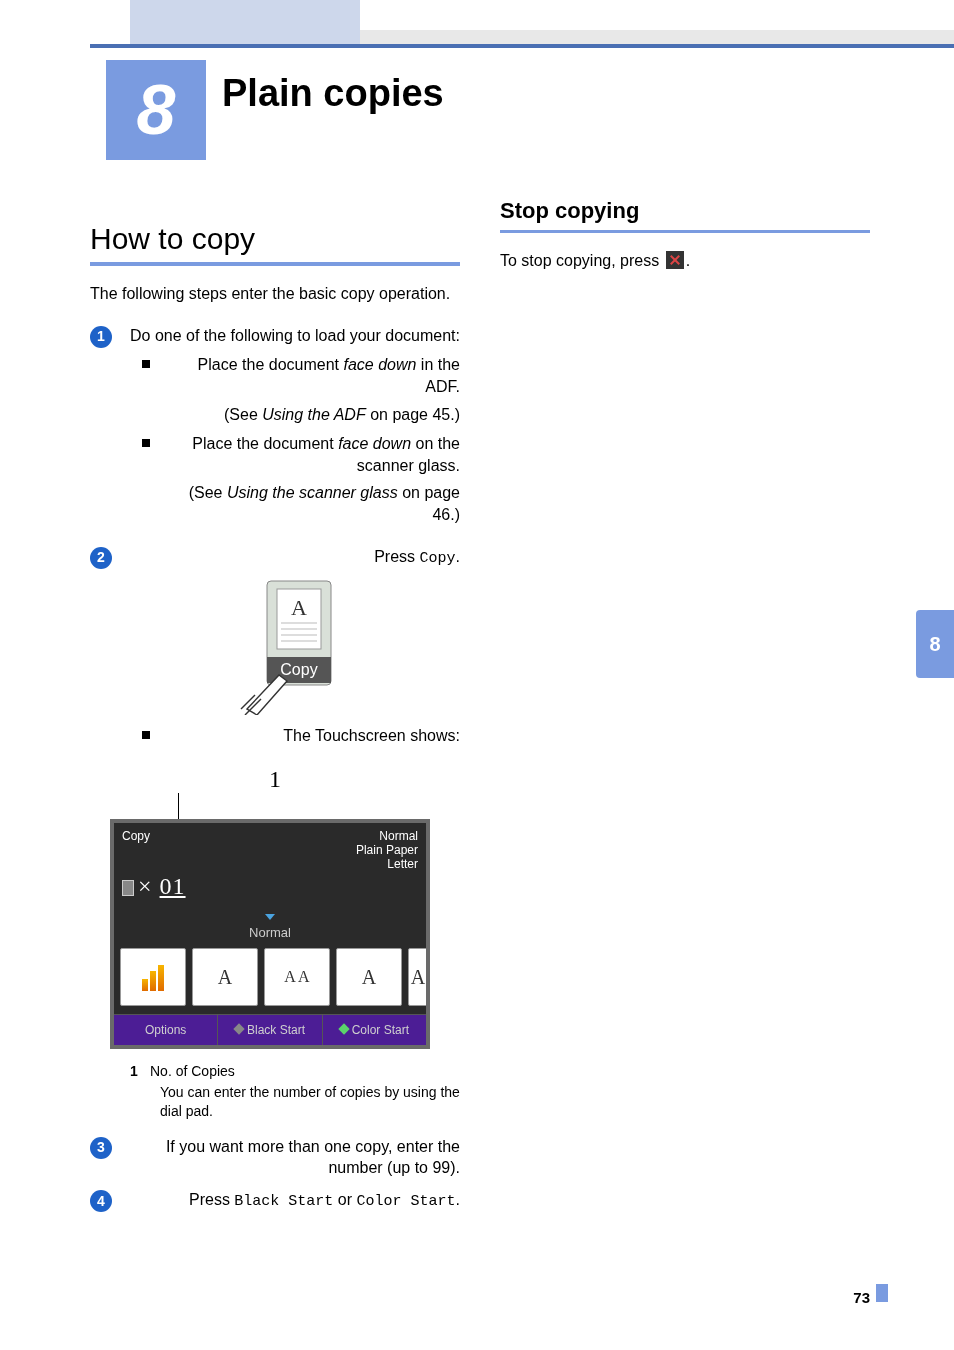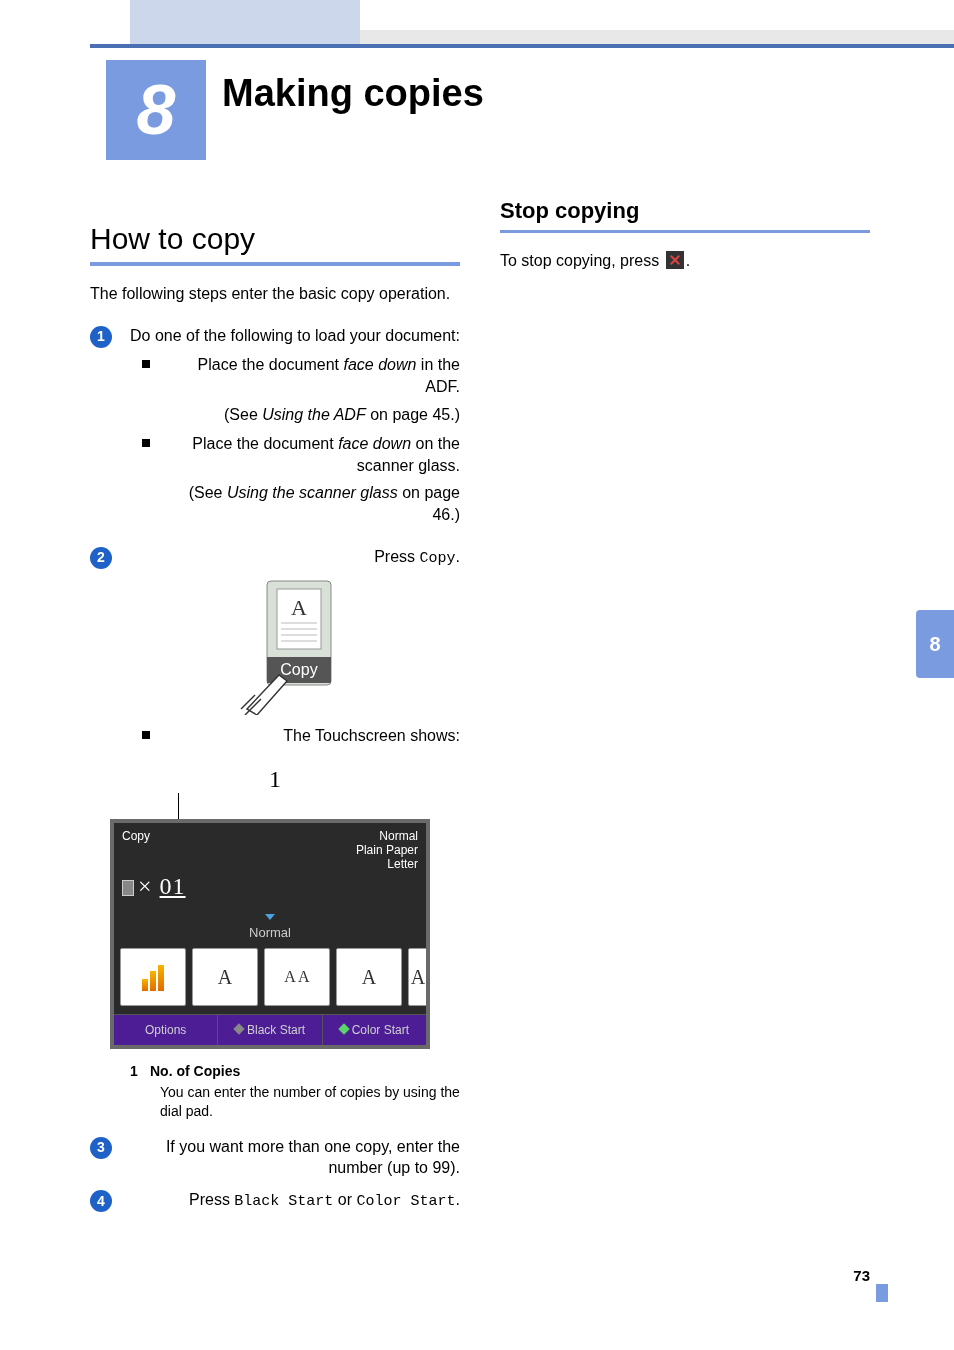--- a/index.html
+++ b/index.html
@@ -38,42 +38,42 @@
   .dev-icons { display:flex; gap:6px; padding:4px 6px 8px; overflow:hidden;}
   .dev-card { flex:none; width:66px; height:58px; background:#fff; border:1px solid #999; border-radius:2px; display:flex; align-items:center; justify-content:center; font-family:Georgia,serif; font-size:20px; color:#333;}
   .dev-card .bars { display:flex; gap:2px; align-items:flex-end; height:28px;}
   .dev-card .bars span{ width:6px; background:linear-gradient(#f7b500,#e06b00);}
   .dev-btns { display:flex; border-top:1px solid #555;}
   .dev-btn { flex:1; text-align:center; color:#cfcfcf; font-size:12px; padding:8px 4px; border-right:1px solid #555; background:#4c1d95;}
   .dev-btn:last-child{border-right:none;}
   .dev-btn .diamond{ display:inline-block; width:8px;height:8px; background:#888; transform:rotate(45deg); margin-right:4px; vertical-align:1px;}
   .legend { margin-left: 40px; font-size: 14px; margin-bottom: 16px; }
   .legend .lnum { font-weight: bold; display:inline-block; width:20px; }
-  .legend .ltitle { font-weight: bold; }
+  .legend .ltitle { font-weight: normal; }
   .legend .ldesc { margin-left: 30px; margin-top:4px; line-height:1.3; }
   .side-tab { position:absolute; right:0; top:610px; width:38px; height:68px; background:#7a9be0; color:#fff; font-size:20px; font-weight:bold; display:flex; align-items:center; justify-content:center; border-radius:4px 0 0 4px;}
-  .page-num-box { position:absolute; right:84px; bottom:66px; font-size:15px; font-weight:bold;}
+  .page-num-box { position:absolute; right:84px; bottom:44px; font-size:15px; font-weight:bold;}
   .page-num-bar { position:absolute; right:66px; bottom:48px; width:12px; height:18px; background:#7a9be0;}
   .x-icon { display:inline-block; width:18px; height:18px; background:#333; vertical-align:-3px; position:relative; margin:0 2px;}
   .x-icon::before,.x-icon::after{content:"";position:absolute;left:3px;top:8px;width:12px;height:2px;background:#d44;}
   .x-icon::before{transform:rotate(45deg);} .x-icon::after{transform:rotate(-45deg);}
   em.it { font-style: italic; }
 </style>
 </head>
 <body>
 <div class="page">
 
 <div class="topbar">
   <div class="topbar-gray"></div>
   <div class="topbar-blue"></div>
 </div>
 <div class="blue-rule"></div>
 
 <div class="chapter-block">8</div>
-<div class="chapter-title">Making copies</div>
+<div class="chapter-title">Plain copies</div>
 
 <div class="left-col">
   <h2>How to copy</h2>
   <div class="h2-rule"></div>
   <p class="intro">The following steps enter the basic copy operation.</p>
 
   <div class="step">
     <div class="step-num">1</div>
     <div class="step-body">
       <p>Do one of the following to load your document:</p>

